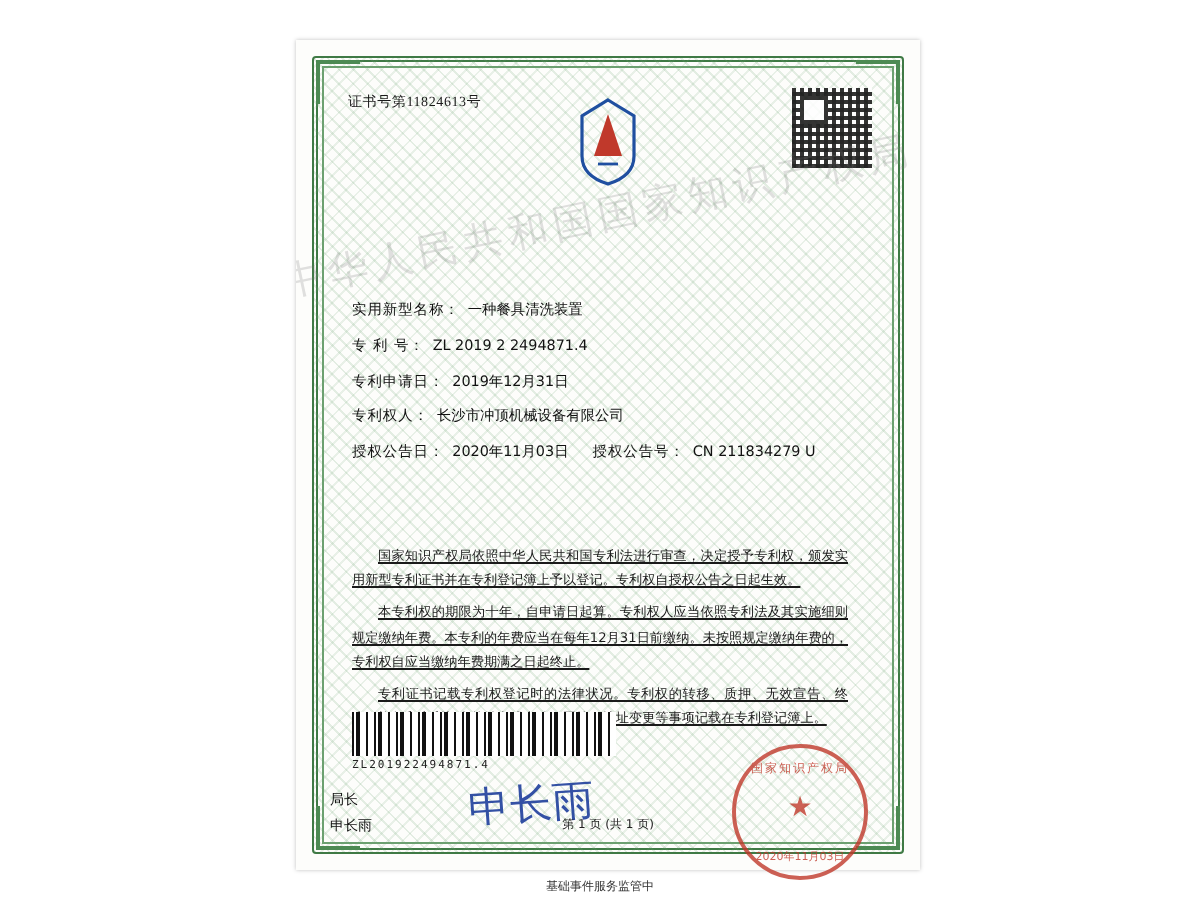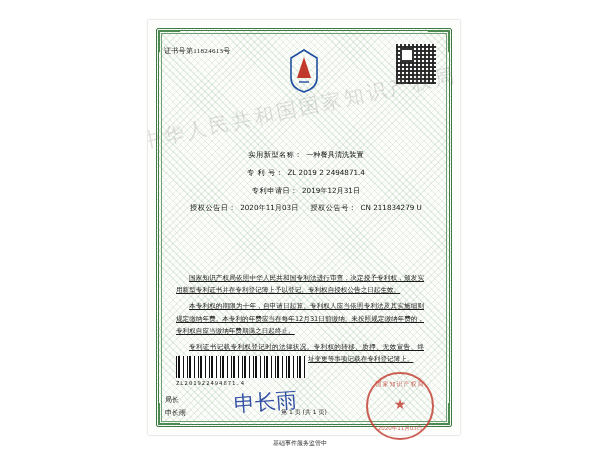--- a/index.html
+++ b/index.html
@@ -38,21 +38,21 @@
   
   .corner{
     position:absolute;width:20px;height:20px;border:2px solid #4d8a53;
   }
   .corner.tl{left:10px;top:10px;border-right:none;border-bottom:none;}
   .corner.tr{right:10px;top:10px;border-left:none;border-bottom:none;}
   .corner.bl{left:10px;bottom:10px;border-right:none;border-top:none;}
   .corner.br{right:10px;bottom:10px;border-left:none;border-top:none;}
 
   .cert-no{
-    position:absolute;left:16px;top:26px;
+    position:absolute;left:26px;top:26px;
     font-size:7px;color:#1a1a1a;letter-spacing:.3px;text-align:center;
   }
   .qr{
     position:absolute;right:24px;top:24px;width:40px;height:40px;
     background:#ffffff;
     background-image:
       repeating-linear-gradient(90deg,#111 0 2px,#fff 2px 4px),
       repeating-linear-gradient(0deg,#111 0 2px,#fff 2px 4px);
     background-blend-mode:multiply;
     opacity:.85;
@@ -68,21 +68,21 @@
   .title{
     position:absolute;left:0;right:0;top:86px;text-align:center;
     font-size:19px;font-weight:bold;letter-spacing:2px;color:#111;
     font-family:"DejaVu Sans", sans-serif;
   }
   .fields{
     position:absolute;left:28px;right:24px;top:130px;
     font-size:7.2px;color:#111;line-height:1.5;
     font-family:"DejaVu Sans", sans-serif;
   }
-  .field-row{display:flex;margin-bottom:7px;justify-content:center;}
+  .field-row{display:flex;margin-bottom:7px;}
   .field-label{white-space:nowrap;letter-spacing:.5px;}
   .field-value{margin-left:4px;}
   .field-row.wrap{display:block;}
   .field-row.wrap .field-label{float:left;}
   .field-row.wrap .field-value{display:block;margin-left:34px;}
 
   .body-text{
     position:absolute;left:28px;right:24px;top:252px;
     font-size:6.6px;line-height:1.85;color:#1a1a1a;text-align:justify;
     font-family:"DejaVu Sans", sans-serif;
@@ -180,20 +180,24 @@
       </div>
       <div class="field-row">
         <span class="field-label">专 利 号：</span>
         <span class="field-value">ZL 2019 2 2494871.4</span>
       </div>
       <div class="field-row">
         <span class="field-label">专利申请日：</span>
         <span class="field-value">2019年12月31日</span>
       </div>
       <div class="field-row">
+        <span class="field-label">专利权人：</span>
+        <span class="field-value">长沙市冲顶机械设备有限公司</span>
+      </div>
+      <div class="field-row">
         <span class="field-label">授权公告日：</span>
         <span class="field-value">2020年11月03日</span>
         <span class="field-label" style="margin-left:12px;">授权公告号：</span>
         <span class="field-value">CN 211834279 U</span>
       </div>
     </div>
 
     <div class="body-text">
       <p>国家知识产权局依照中华人民共和国专利法进行审查，决定授予专利权，颁发实用新型专利证书并在专利登记簿上予以登记。专利权自授权公告之日起生效。</p>
       <p>本专利权的期限为十年，自申请日起算。专利权人应当依照专利法及其实施细则规定缴纳年费。本专利的年费应当在每年12月31日前缴纳。未按照规定缴纳年费的，专利权自应当缴纳年费期满之日起终止。</p>

